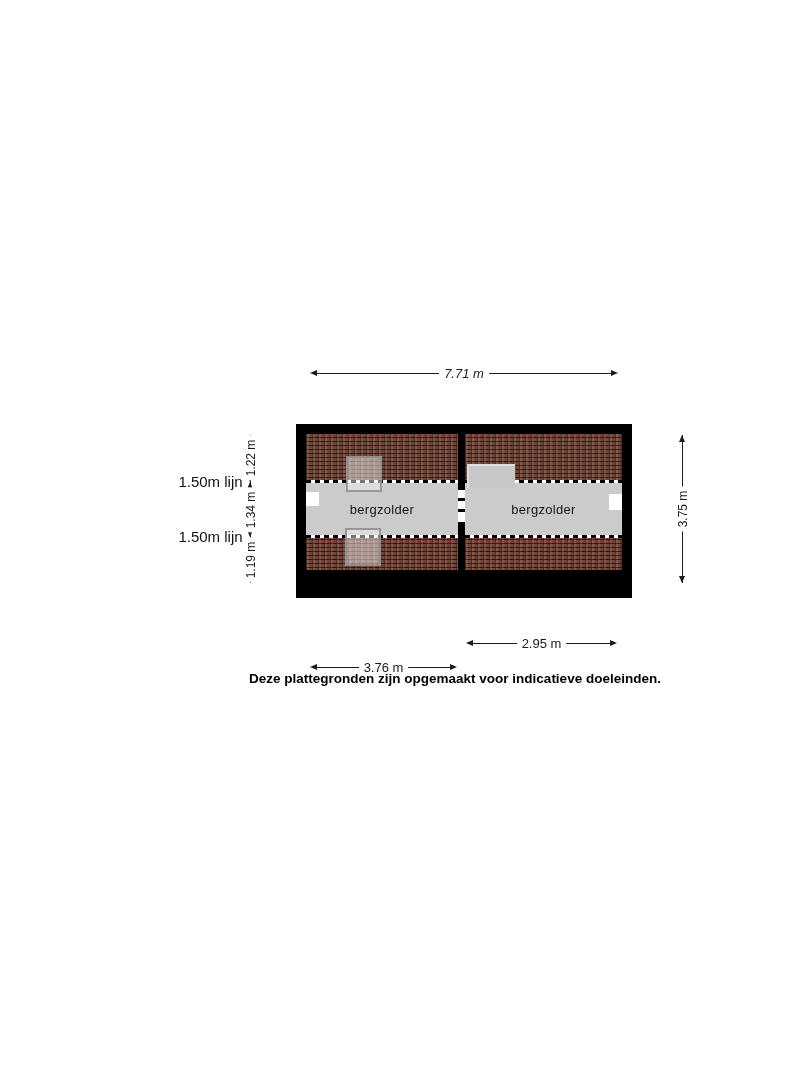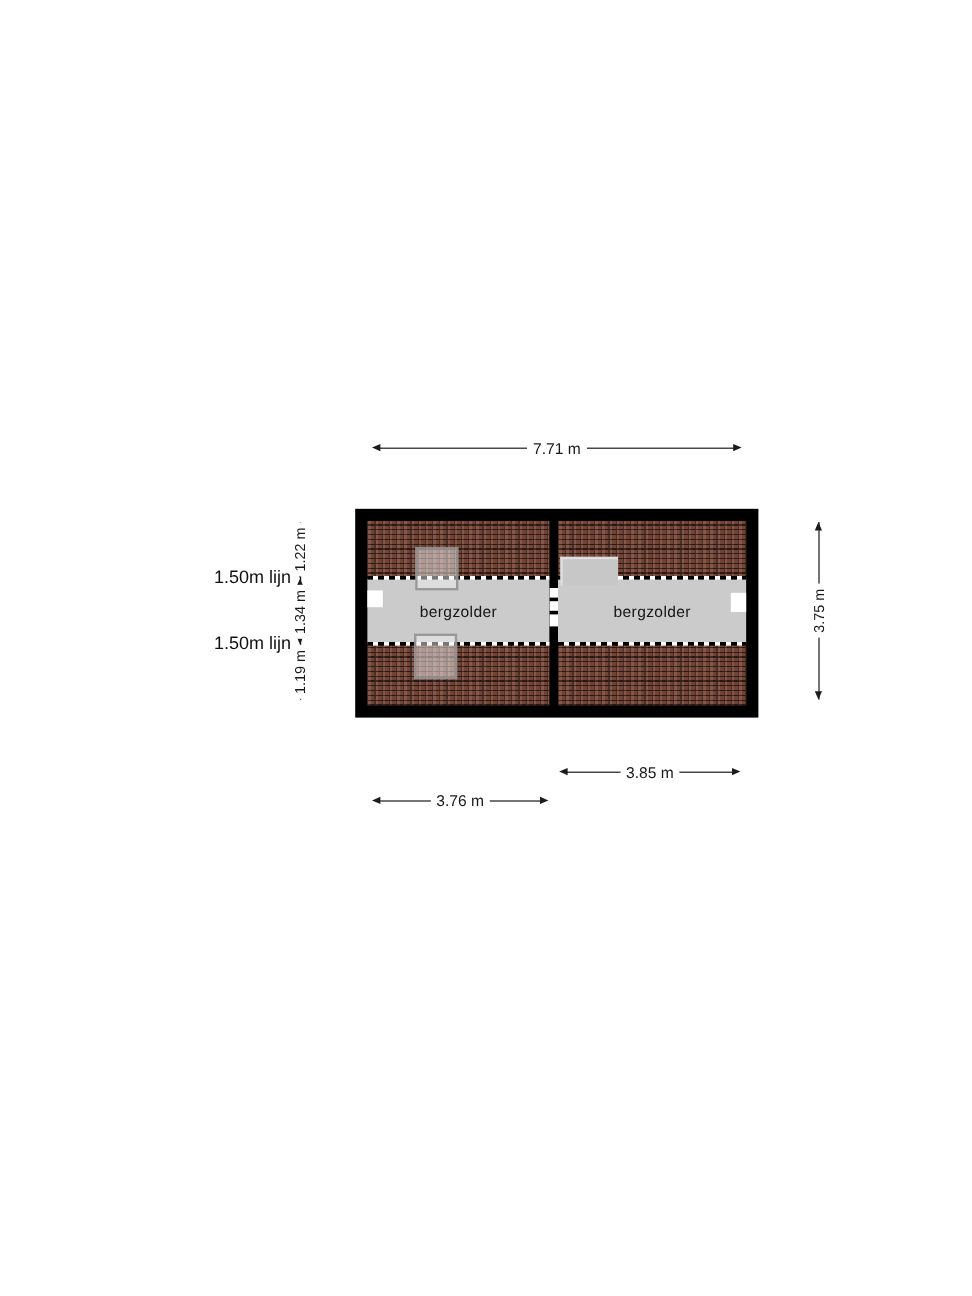--- a/index.html
+++ b/index.html
@@ -4,21 +4,21 @@
 <style>
   html,body{margin:0;padding:0;}
   body{
     width:810px;height:1080px;background:#ffffff;position:relative;overflow:hidden;
     font-family:"Liberation Sans","DejaVu Sans",sans-serif;color:#1a1a1a;
   }
   .abs{position:absolute;}
 
   
   .plan{left:296px;top:424px;width:336px;height:174px;background:var(--wall,#000);}
-  .room{position:absolute;top:10px;height:154px;overflow:hidden;}
+  .room{position:absolute;top:10px;height:136px;overflow:hidden;}
   .room-l{left:10px;width:152px;}
   .room-r{left:169px;width:157px;}
   .tiles{
     position:absolute;left:0;right:0;
     background-color:var(--roof-tile,#7e4b3b);
     background-image:
       repeating-linear-gradient(90deg, rgba(255,255,255,0.07) 0 3px, rgba(0,0,0,0.10) 3px 6px),
       repeating-linear-gradient(0deg, rgba(24,9,5,0.75) 0 1px, transparent 1px 4px),
       repeating-linear-gradient(90deg, rgba(24,9,5,0.65) 0 1px, transparent 1px 6px);
   }
@@ -66,21 +66,21 @@
   .vlabel{
     position:absolute;transform:translate(-50%,-50%) rotate(-90deg);
     background:#fff;padding:1px 4px;font-size:12px;line-height:13px;white-space:nowrap;
   }
   .tri{position:absolute;width:0;height:0;}
   .tri-l{border-top:3px solid transparent;border-bottom:3px solid transparent;border-right:7px solid #1c1c1c;}
   .tri-r{border-top:3px solid transparent;border-bottom:3px solid transparent;border-left:7px solid #1c1c1c;}
   .tri-u{border-left:3px solid transparent;border-right:3px solid transparent;border-bottom:7px solid #1c1c1c;}
   .tri-d{border-left:3px solid transparent;border-right:3px solid transparent;border-top:7px solid #1c1c1c;}
 
-  .dim-top{left:310px;top:366px;width:308px;}
+  .dim-top{left:310px;top:366px;width:308px;font-style:italic;}
   .dim-top .tri-l{left:0;top:4px;} .dim-top .tri-r{right:0;top:4px;}
 
   .dim-ba{left:310px;top:660px;width:147px;}
   .dim-bb{left:466px;top:636px;width:151px;}
   .dim-ba .tri-l,.dim-bb .tri-l{left:0;top:4px;}
   .dim-ba .tri-r,.dim-bb .tri-r{right:0;top:4px;}
 
   .lijn{left:125px;width:171px;height:16px;display:flex;align-items:center;flex-direction:column;}
   .lijn1{top:474px;} .lijn2{top:529px;}
   .lijn-text{font-size:15px;line-height:16px;white-space:nowrap;color:#111;}
@@ -158,17 +158,18 @@
 <div class="abs dim dim-ba">
   <div class="hline"></div>
   <i class="tri tri-l"></i>
   <i class="tri tri-r"></i>
   <span class="dlabel">3.76 m</span>
 </div>
 <div class="abs dim dim-bb">
   <div class="hline"></div>
   <i class="tri tri-l"></i>
   <i class="tri tri-r"></i>
-  <span class="dlabel">3.85 m</span>
+  <span class="dlabel">2.95 m</span>
 </div>
 
 <div class="abs disclaimer">
+  <div>Deze plattegronden zijn opgemaakt voor indicatieve doeleinden.</div>
 </div>
 
 </body></html>

